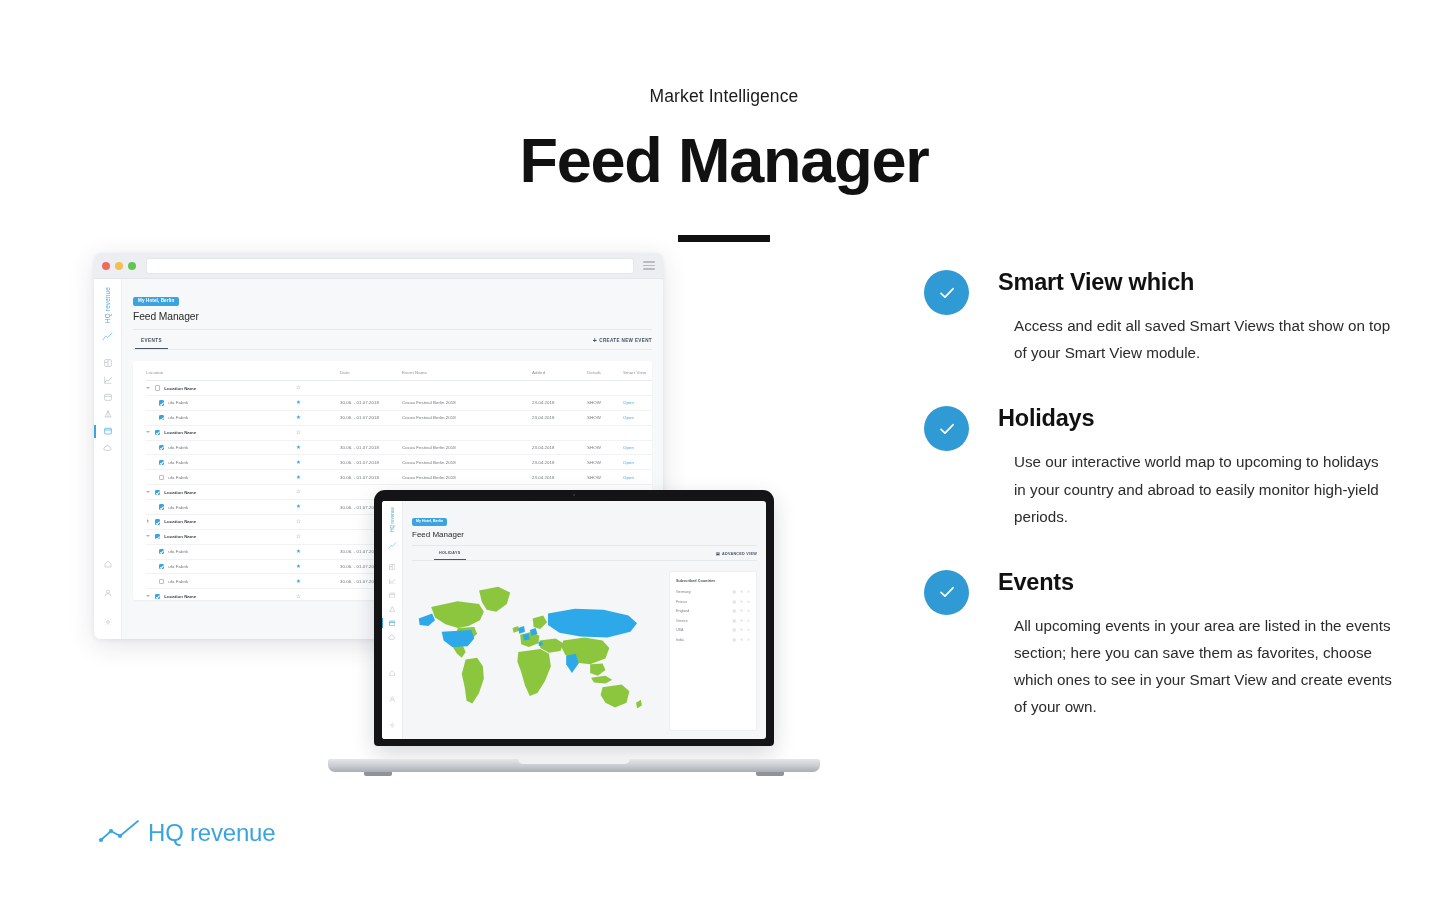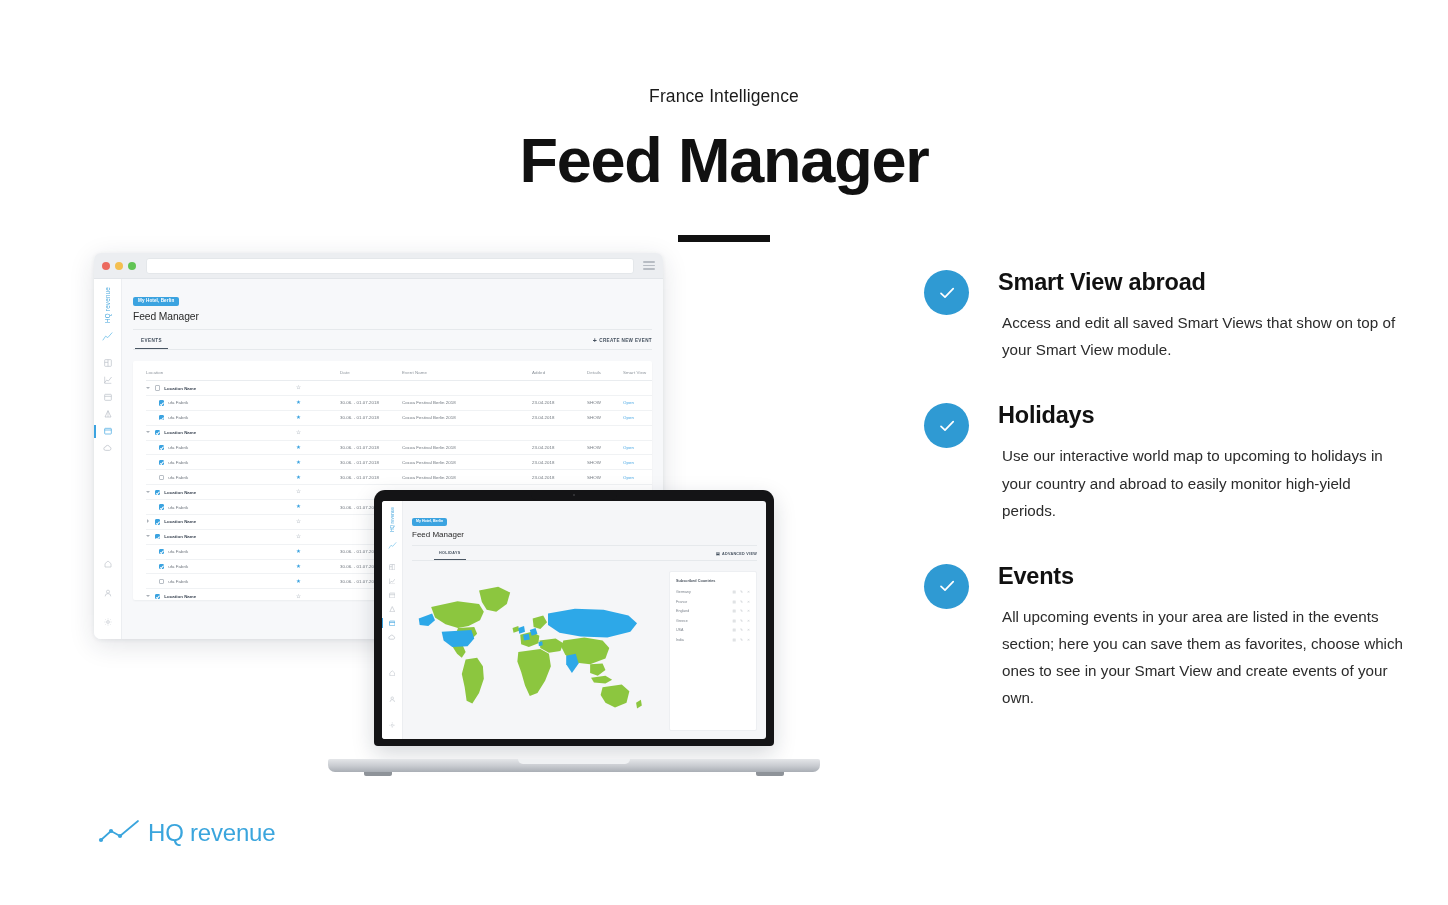--- a/index.html
+++ b/index.html
@@ -79,21 +79,21 @@
     color: #111111;
     letter-spacing: -0.2px;
     line-height: 1.2;
     margin: 0 0 13px 0;
   }
   .feature-body {
     font-size: 15.2px;
     font-weight: 400;
     line-height: 1.78;
     color: #2b2b2b;
-    margin: 4px;
+    margin: 16px;
     max-width: 420px;
   }
 
   
   .browser-window {
     position: absolute;
     left: 94px;
     top: 253px;
     width: 569px;
     height: 386px;
@@ -561,34 +561,34 @@
     font-size: 24px;
     color: #3aa5dd;
     letter-spacing: -0.2px;
     font-weight: 400;
   }
 </style>
 </head>
 <body>
 
 <div class="page-header">
-  <div class="eyebrow">France Intelligence</div>
+  <div class="eyebrow">Market Intelligence</div>
   <h1 class="main-title">Feed Manager</h1>
   <div class="title-rule"></div>
 </div>
 
 <div class="features">
 
   <div class="feature">
     <div class="check-badge">
       <svg width="22" height="22" viewBox="0 0 22 22" aria-hidden="true">
         <path d="M5 11.3 L9 15.2 L17.2 6.6" fill="none" stroke="#ffffff" stroke-width="1.7" stroke-linecap="round" stroke-linejoin="round"></path>
       </svg>
     </div>
-    <h2 class="feature-title">Smart View abroad</h2>
+    <h2 class="feature-title">Smart View which</h2>
     <p class="feature-body">Access and edit all saved Smart Views that show on top of your Smart View module.</p>
   </div>
 
   <div class="feature">
     <div class="check-badge">
       <svg width="22" height="22" viewBox="0 0 22 22" aria-hidden="true">
         <path d="M5 11.3 L9 15.2 L17.2 6.6" fill="none" stroke="#ffffff" stroke-width="1.7" stroke-linecap="round" stroke-linejoin="round"></path>
       </svg>
     </div>
     <h2 class="feature-title">Holidays</h2>

